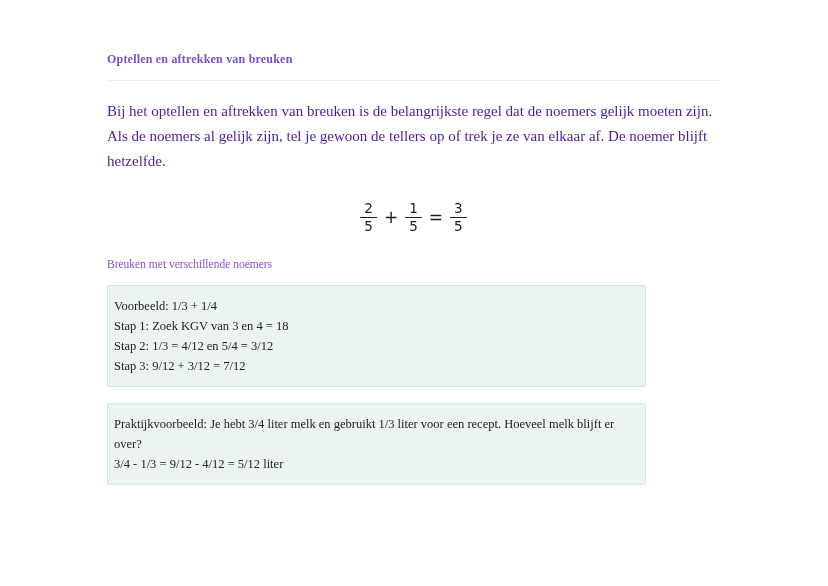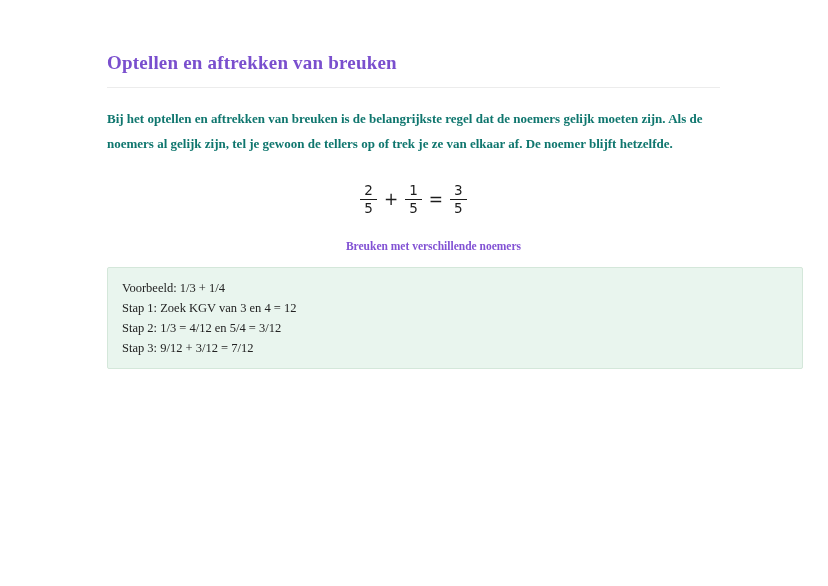--- a/index.html
+++ b/index.html
@@ -8,38 +8,37 @@
     background: #ffffff;
     overflow: hidden;
     font-family: "Liberation Serif", "DejaVu Serif", serif;
   }
   .doc {
     padding: 52px 0 0 107px;
     width: 760px;
   }
   h1.page-title {
     color: #7a4fce;
-    font-size: 19px;
+    font-size: 12px;
     font-weight: 700;
     letter-spacing: 0.2px;
     margin-bottom: 13px;
   }
   hr.title-divider {
     border: none;
     border-top: 1px solid #ececec;
     width: 613px;
     margin-bottom: 18px;
   }
   p.body-text {
-    color: #0f766e;
-    font-size: 13px;
+    color: #4c1d95;
+    font-size: 15px;
     line-height: 25px;
     width: 618px;
     margin-bottom: 6px;
-    font-weight: bold;
   }
   .formula {
     width: 613px;
     text-align: center;
     margin: 27px 0 24px 0;
     color: #1c1c1c;
     font-family: "DejaVu Sans", sans-serif;
   }
   .frac {
     display: inline-block;
@@ -64,30 +63,29 @@
     vertical-align: middle;
     font-size: 17px;
     font-weight: 500;
     margin: 0 7px;
     position: relative;
     top: -1px;
   }
   h2.section-subheading {
     color: #8252d4;
     font-size: 11.5px;
-    font-weight: 700;
+    font-weight: 400;
     margin: 24px 0 15px 0;
-    text-align: center;
   }
   .example-box {
-    width: 696px;
+    width: 539px;
     background: #e9f5ee;
     border: 1px solid #d4e7da;
     border-radius: 2px;
-    padding: 10px 14px;
+    padding: 10px 6px;
     margin: 11px 0 16px 0;
   }
   .example-box .box-line {
     color: #222222;
     font-size: 12.5px;
     line-height: 20px;
     white-space: pre-wrap;
   }
 </style>
 </head>
@@ -103,20 +101,24 @@
 
   <div class="formula">
     <span class="frac"><span class="fnum">2</span><span class="fden">5</span></span><span class="fop">+</span><span class="frac"><span class="fnum">1</span><span class="fden">5</span></span><span class="fop">=</span><span class="frac"><span class="fnum">3</span><span class="fden">5</span></span>
   </div>
 
   <h2 class="section-subheading">Breuken met verschillende noemers</h2>
 
 
   <div class="example-box">
     <div class="box-line">Voorbeeld: 1/3 + 1/4</div>
-    <div class="box-line">Stap 1: Zoek KGV van 3 en 4 = 12</div>
+    <div class="box-line">Stap 1: Zoek KGV van 3 en 4 = 18</div>
     <div class="box-line">Stap 2: 1/3 = 4/12 en 5/4 = 3/12</div>
     <div class="box-line">Stap 3: 9/12 + 3/12 = 7/12</div>
   </div>
 
 
+  <div class="example-box">
+    <div class="box-line">Praktijkvoorbeeld: Je hebt 3/4 liter melk en gebruikt 1/3 liter voor een recept. Hoeveel melk blijft er over?</div>
+    <div class="box-line">3/4 - 1/3 = 9/12 - 4/12 = 5/12 liter</div>
+  </div>
 
 </div>
 
 </body></html>

